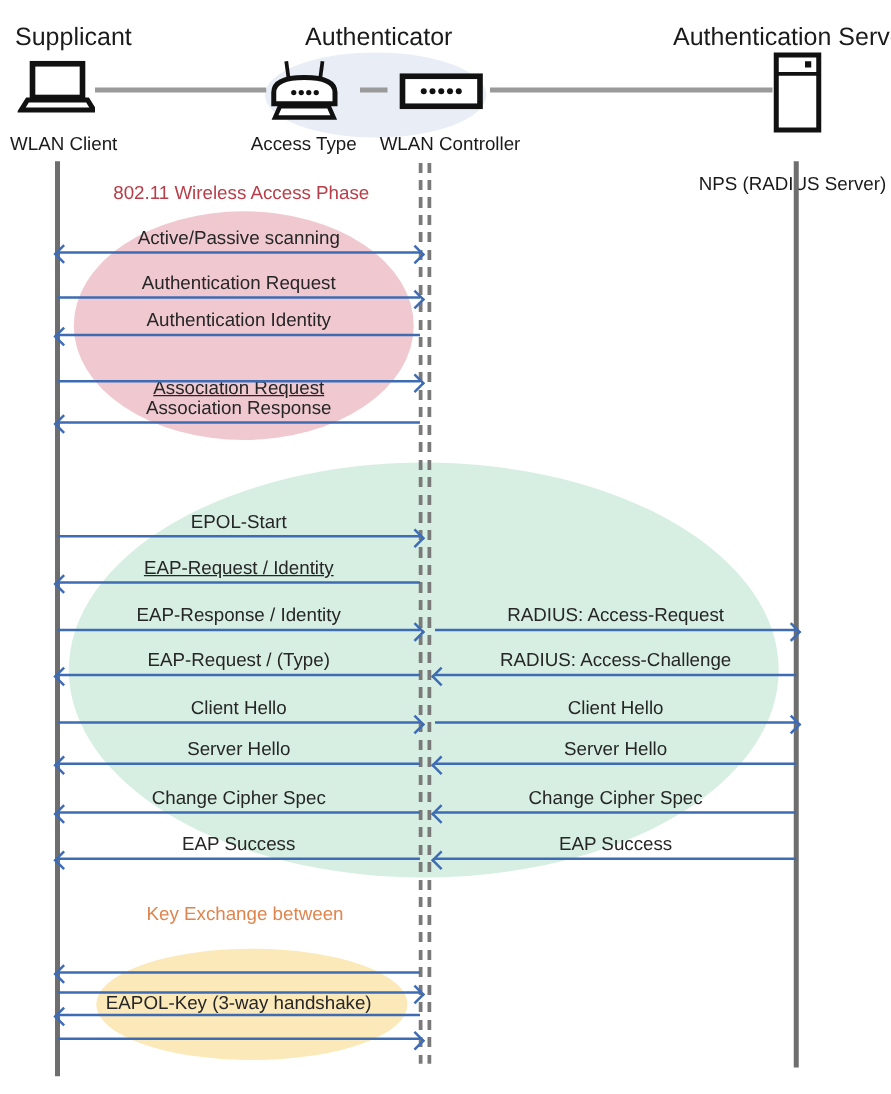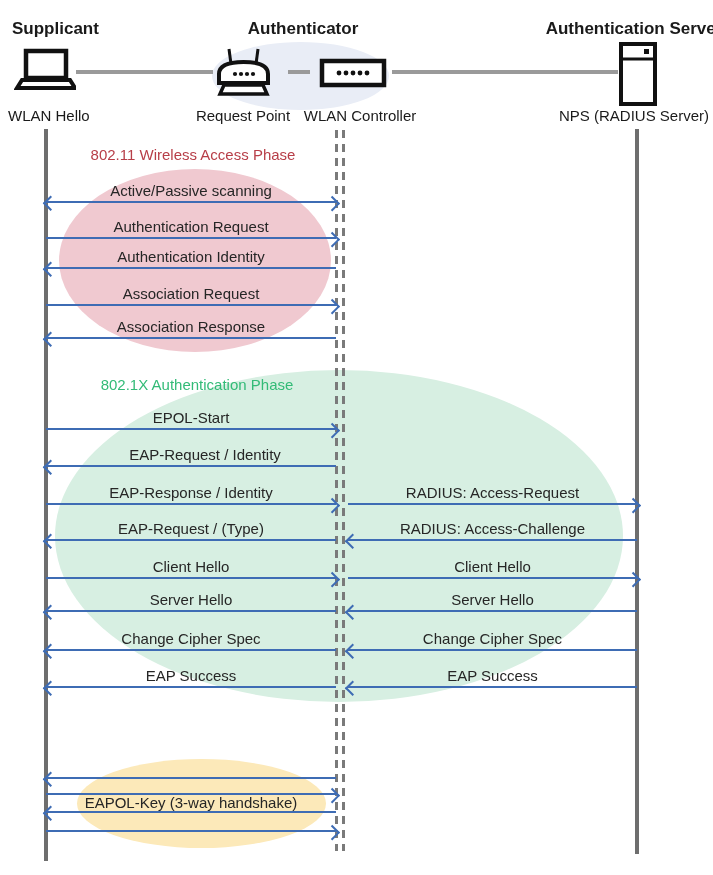--- a/index.html
+++ b/index.html
@@ -14,21 +14,21 @@
   .ell-wireless{left:59px;top:169px;width:272px;height:183px;background:#F0C9D0;}
   .ell-dot1x{left:55px;top:370px;width:568px;height:332px;background:#D7EFE2;}
   .ell-key{left:77px;top:759px;width:249px;height:89px;background:#FCE9B9;}
   
   .lifeline{position:absolute;width:3.5px;background:#6E6E6E;}
   .dashline{position:absolute;width:3.5px;
     background:repeating-linear-gradient(to bottom,#7A7A7A 0 8px,transparent 8px 14px);}
   
   .connector{position:absolute;height:3.5px;background:#9A9A9A;top:70px;}
   
-  .role-title{position:absolute;top:19px;font-size:17px;color:#1a1a1a;white-space:nowrap;font-weight:bold;}
+  .role-title{position:absolute;top:19px;font-size:20px;color:#1a1a1a;white-space:nowrap;}
   .dev-label{position:absolute;top:107px;font-size:15px;color:#1a1a1a;white-space:nowrap;}
   .center{transform:translateX(-50%);}
   
   .phase-title{position:absolute;font-size:15px;white-space:nowrap;transform:translateX(-50%);}
   .t-red{color:#B73E48;text-align:center;}
   .t-green{color:#33BB77;}
   .t-orange{color:#E0854E;text-align:center;line-height:19px;transform:translateX(-50%);white-space:nowrap;}
   
   .msg-label{position:absolute;text-align:center;font-size:15px;color:#262626;height:17px;line-height:17px;white-space:nowrap;}
   .arrow{position:absolute;height:2.2px;background:#3E6CB4;}
@@ -85,62 +85,62 @@
     </svg>
   </div>
   <div class="abs" style="left:618px;top:41px;">
     <svg width="40" height="66" viewBox="0 0 40 66">
       <rect x="3" y="3" width="34" height="60" fill="#fff" stroke="#111" stroke-width="4"></rect>
       <line x1="3" y1="18" x2="37" y2="18" stroke="#111" stroke-width="3"></line>
       <rect x="26" y="8" width="5" height="5" fill="#111"></rect>
     </svg>
   </div>
 
-  <div class="dev-label" style="left:8px;">WLAN Hello</div>
-  <div class="dev-label center" style="left:243px;">Request Point</div>
+  <div class="dev-label" style="left:8px;">WLAN Client</div>
+  <div class="dev-label center" style="left:243px;">Access Type</div>
   <div class="dev-label center" style="left:360px;">WLAN Controller</div>
-  <div class="dev-label center" style="left:634px;">NPS (RADIUS Server)</div>
+  <div class="dev-label center" style="left:634px;margin-top:32px;">NPS (RADIUS Server)</div>
 
   <div class="lifeline" style="left:44px;top:129px;height:732px;"></div>
   <div class="dashline" style="left:334.5px;top:130px;height:721px;"></div>
   <div class="dashline" style="left:341.5px;top:130px;height:721px;"></div>
   <div class="lifeline" style="left:635px;top:129px;height:725px;"></div>
 
   <div class="phase-title t-red" style="left:193px;top:146px;">802.11 Wireless Access Phase</div>
-  <div class="phase-title t-green" style="left:197px;top:376px;">802.1X Authentication Phase</div>
   <div class="phase-title t-orange" style="left:196px;top:722px;">
+    <div>Key Exchange between</div>
   </div>
 
   <div id="messages">
       <div class="msg-label" style="left: 46px; width: 290px; top: 182px;">Active/Passive scanning</div>
       <div class="arrow" style="left: 46px; width: 290px; top: 201px;">
         <span class="h-r"></span>
         <span class="h-l"></span>
       </div>
       <div class="msg-label" style="left: 46px; width: 290px; top: 218px;">Authentication Request</div>
       <div class="arrow" style="left: 46px; width: 290px; top: 237px;">
         <span class="h-r"></span>
       </div>
       <div class="msg-label" style="left: 46px; width: 290px; top: 248px;">Authentication Identity</div>
       <div class="arrow" style="left: 46px; width: 290px; top: 267px;">
         <span class="h-l"></span>
       </div>
-      <div class="msg-label" style="left: 46px; width: 290px; top: 285px;">Association Request</div>
+      <div class="msg-label" style="left: 46px; width: 290px; top: 302px; text-decoration: underline;">Association Request</div>
       <div class="arrow" style="left: 46px; width: 290px; top: 304px;">
         <span class="h-r"></span>
       </div>
       <div class="msg-label" style="left: 46px; width: 290px; top: 318px;">Association Response</div>
       <div class="arrow" style="left: 46px; width: 290px; top: 337px;">
         <span class="h-l"></span>
       </div>
       <div class="msg-label" style="left: 46px; width: 290px; top: 409px;">EPOL-Start</div>
       <div class="arrow" style="left: 46px; width: 290px; top: 428px;">
         <span class="h-r"></span>
       </div>
-      <div class="msg-label" style="left: 60px; width: 290px; top: 446px;">EAP-Request / Identity</div>
+      <div class="msg-label" style="left: 46px; width: 290px; top: 446px; text-decoration: underline;">EAP-Request / Identity</div>
       <div class="arrow" style="left: 46px; width: 290px; top: 465px;">
         <span class="h-l"></span>
       </div>
       <div class="msg-label" style="left: 46px; width: 290px; top: 484px;">EAP-Response / Identity</div>
       <div class="arrow" style="left: 46px; width: 290px; top: 503px;">
         <span class="h-r"></span>
       </div>
       <div class="msg-label" style="left: 348px; width: 289px; top: 484px;">RADIUS: Access-Request</div>
       <div class="arrow" style="left: 348px; width: 289px; top: 503px;">
         <span class="h-r"></span>

